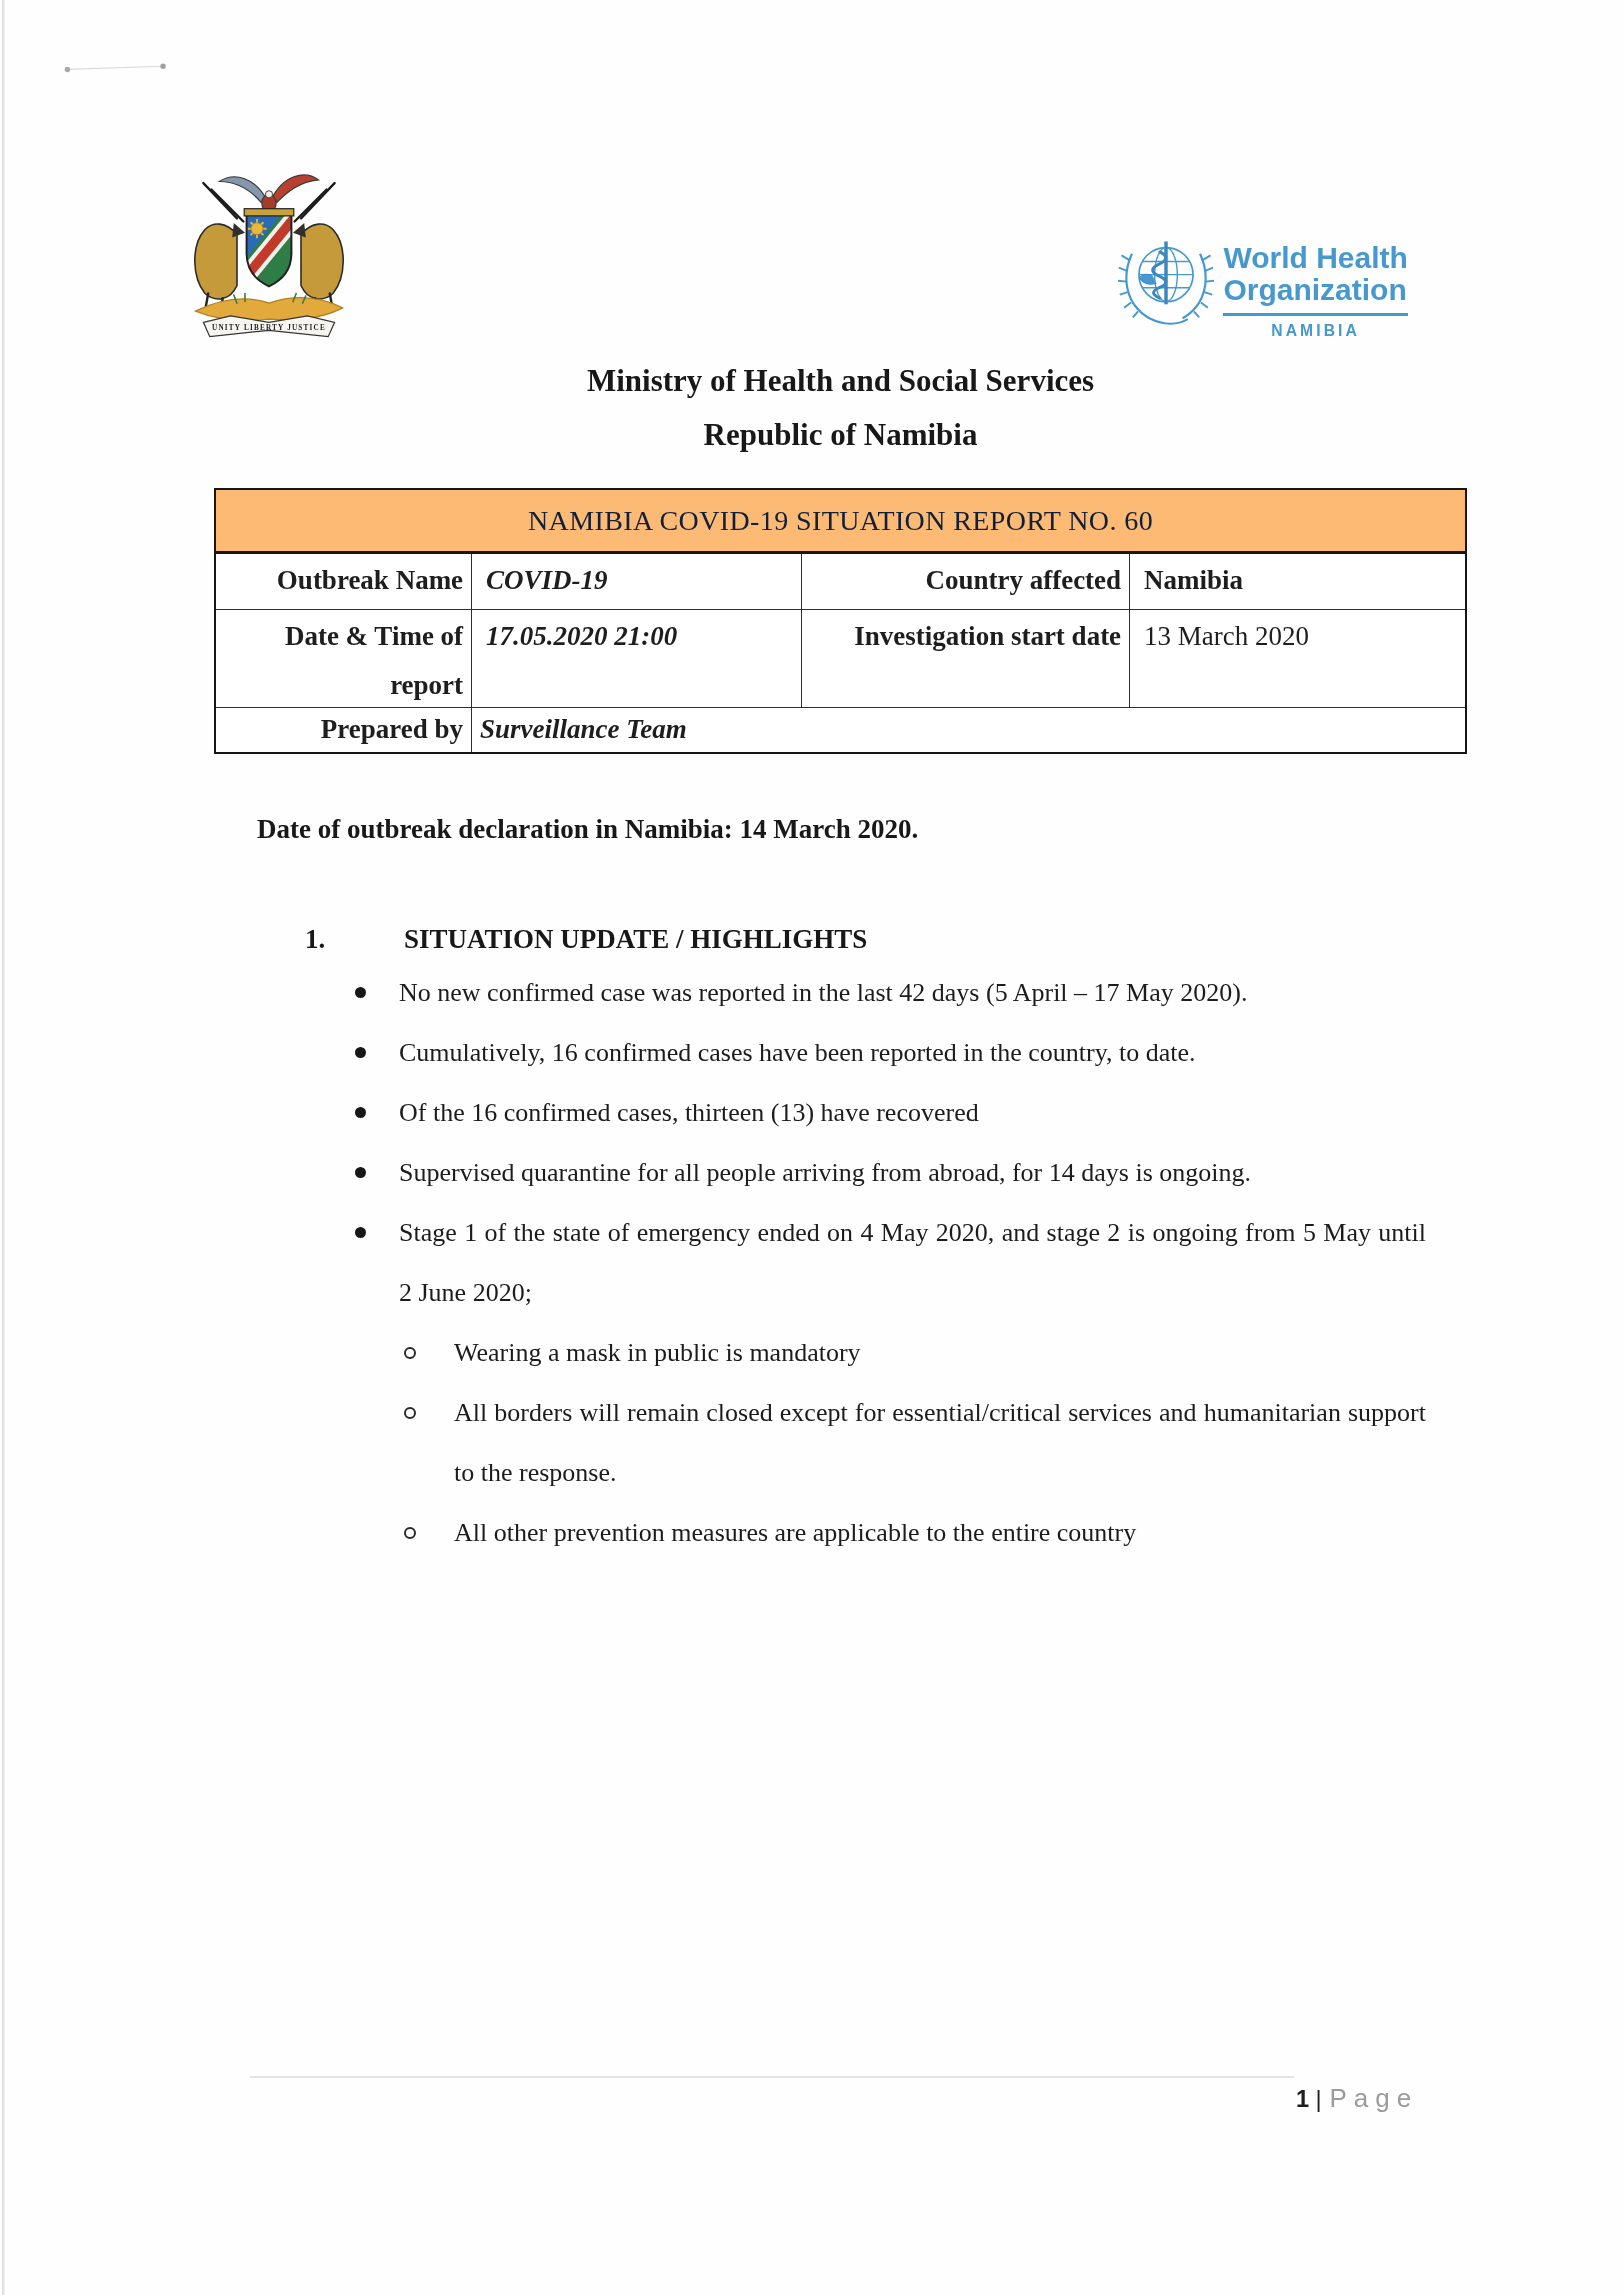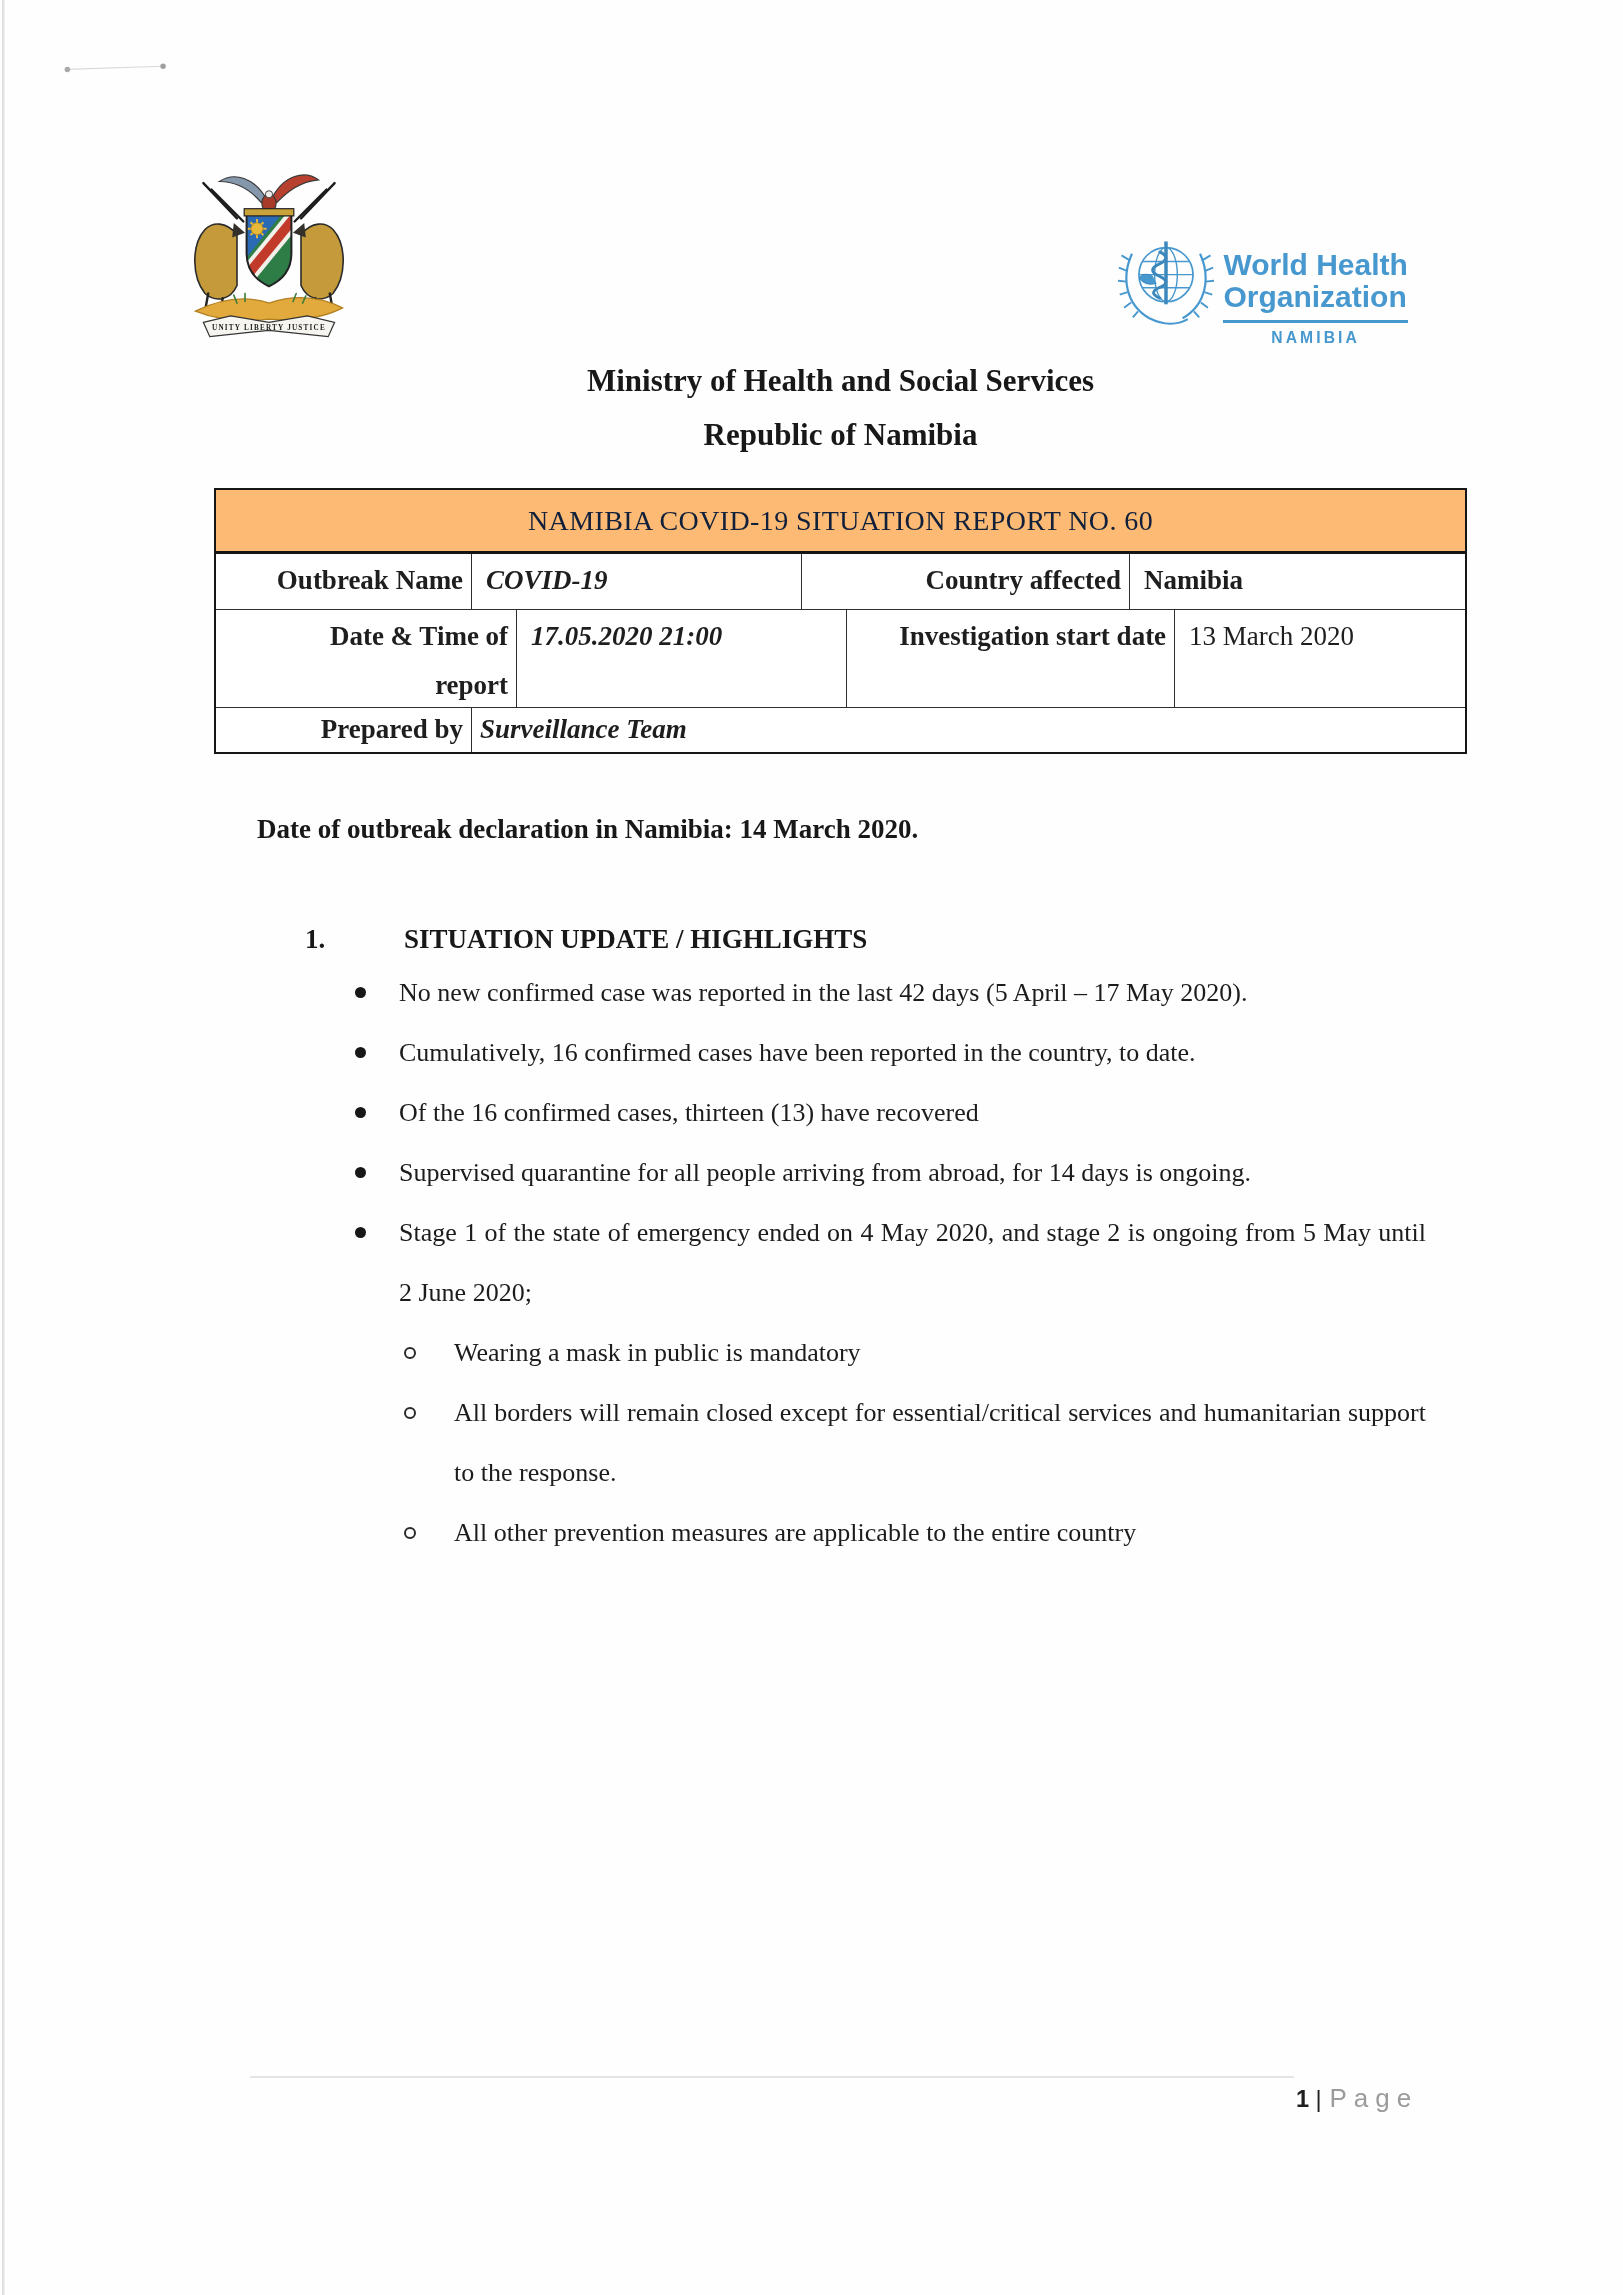--- a/index.html
+++ b/index.html
@@ -15,41 +15,41 @@
   .scan-mark { position:absolute; left:61px; top:60px; width:110px; height:15.7px; }
 
   
   .coat-of-arms { position:absolute; left:181px; top:165px; width:176px; height:185px; }
 
   
   .who-logo { position:absolute; left:1118px; top:231px;
     display:flex; align-items:flex-start; gap:9.4px;
     font-family:"Liberation Sans", sans-serif; }
   .who-emblem { width:96px; height:96px; flex:0 0 auto; }
-  .who-textcol { display:flex; flex-direction:column; width:max-content; margin-top:18px; }
+  .who-textcol { display:flex; flex-direction:column; width:max-content; margin-top:11px; }
   .who-name { color:#4798cf; font-weight:bold; font-size:30px; line-height:32px; }
   .who-rule { height:3.1px; background:#4798cf; width:100%; margin-top:7px; }
   .who-country { color:#4798cf; font-weight:bold; font-size:15.7px; letter-spacing:3.1px;
     text-align:center; margin-top:5.5px; }
 
   
   .ministry-line { position:absolute; left:214px; top:363px; width:1253px;
     text-align:center; font-weight:bold; font-size:31px; color:#181818; }
   .republic-line { position:absolute; left:214px; top:417px; width:1253px;
     text-align:center; font-weight:bold; font-size:31px; color:#181818; }
 
   
   .report-table { position:absolute; left:214px; top:488px; width:1253px;
     border:2.4px solid #161616; background:#ffffff; box-sizing:border-box; }
   .rt-title { height:61px; background:#fdba74; border-bottom:3.1px solid #161616;
     display:flex; align-items:center; justify-content:center;
     font-size:28px; font-weight:normal; color:#11203a; letter-spacing:0.4px; }
   .rt-row { display:grid; border-bottom:1.6px solid #2e2e2e; }
   .rt-row.r1 { grid-template-columns:256px 330px 328px 1fr; height:55px; }
-  .rt-row.r2 { grid-template-columns:256px 330px 328px 1fr; height:97px;padding-left:45px; }
+  .rt-row.r2 { grid-template-columns:256px 330px 328px 1fr; height:97px; }
   .rt-row.r3 { grid-template-columns:256px 1fr; height:44px; border-bottom:none; }
   .rt-cell { padding:1.6px 7.9px 0 14px; font-size:27px; line-height:49px;
     border-right:1.6px solid #2e2e2e; overflow:hidden; }
   .rt-row .rt-cell:last-child { border-right:none; }
   .rt-row.r3 .rt-cell { line-height:39px;padding-left:8px; }
   .lbl { font-weight:bold;text-align:right; }
   .val-bi { font-weight:bold; font-style:italic; }
   .val-b { font-weight:bold; }
   .val-plain { font-weight:normal; }
 

